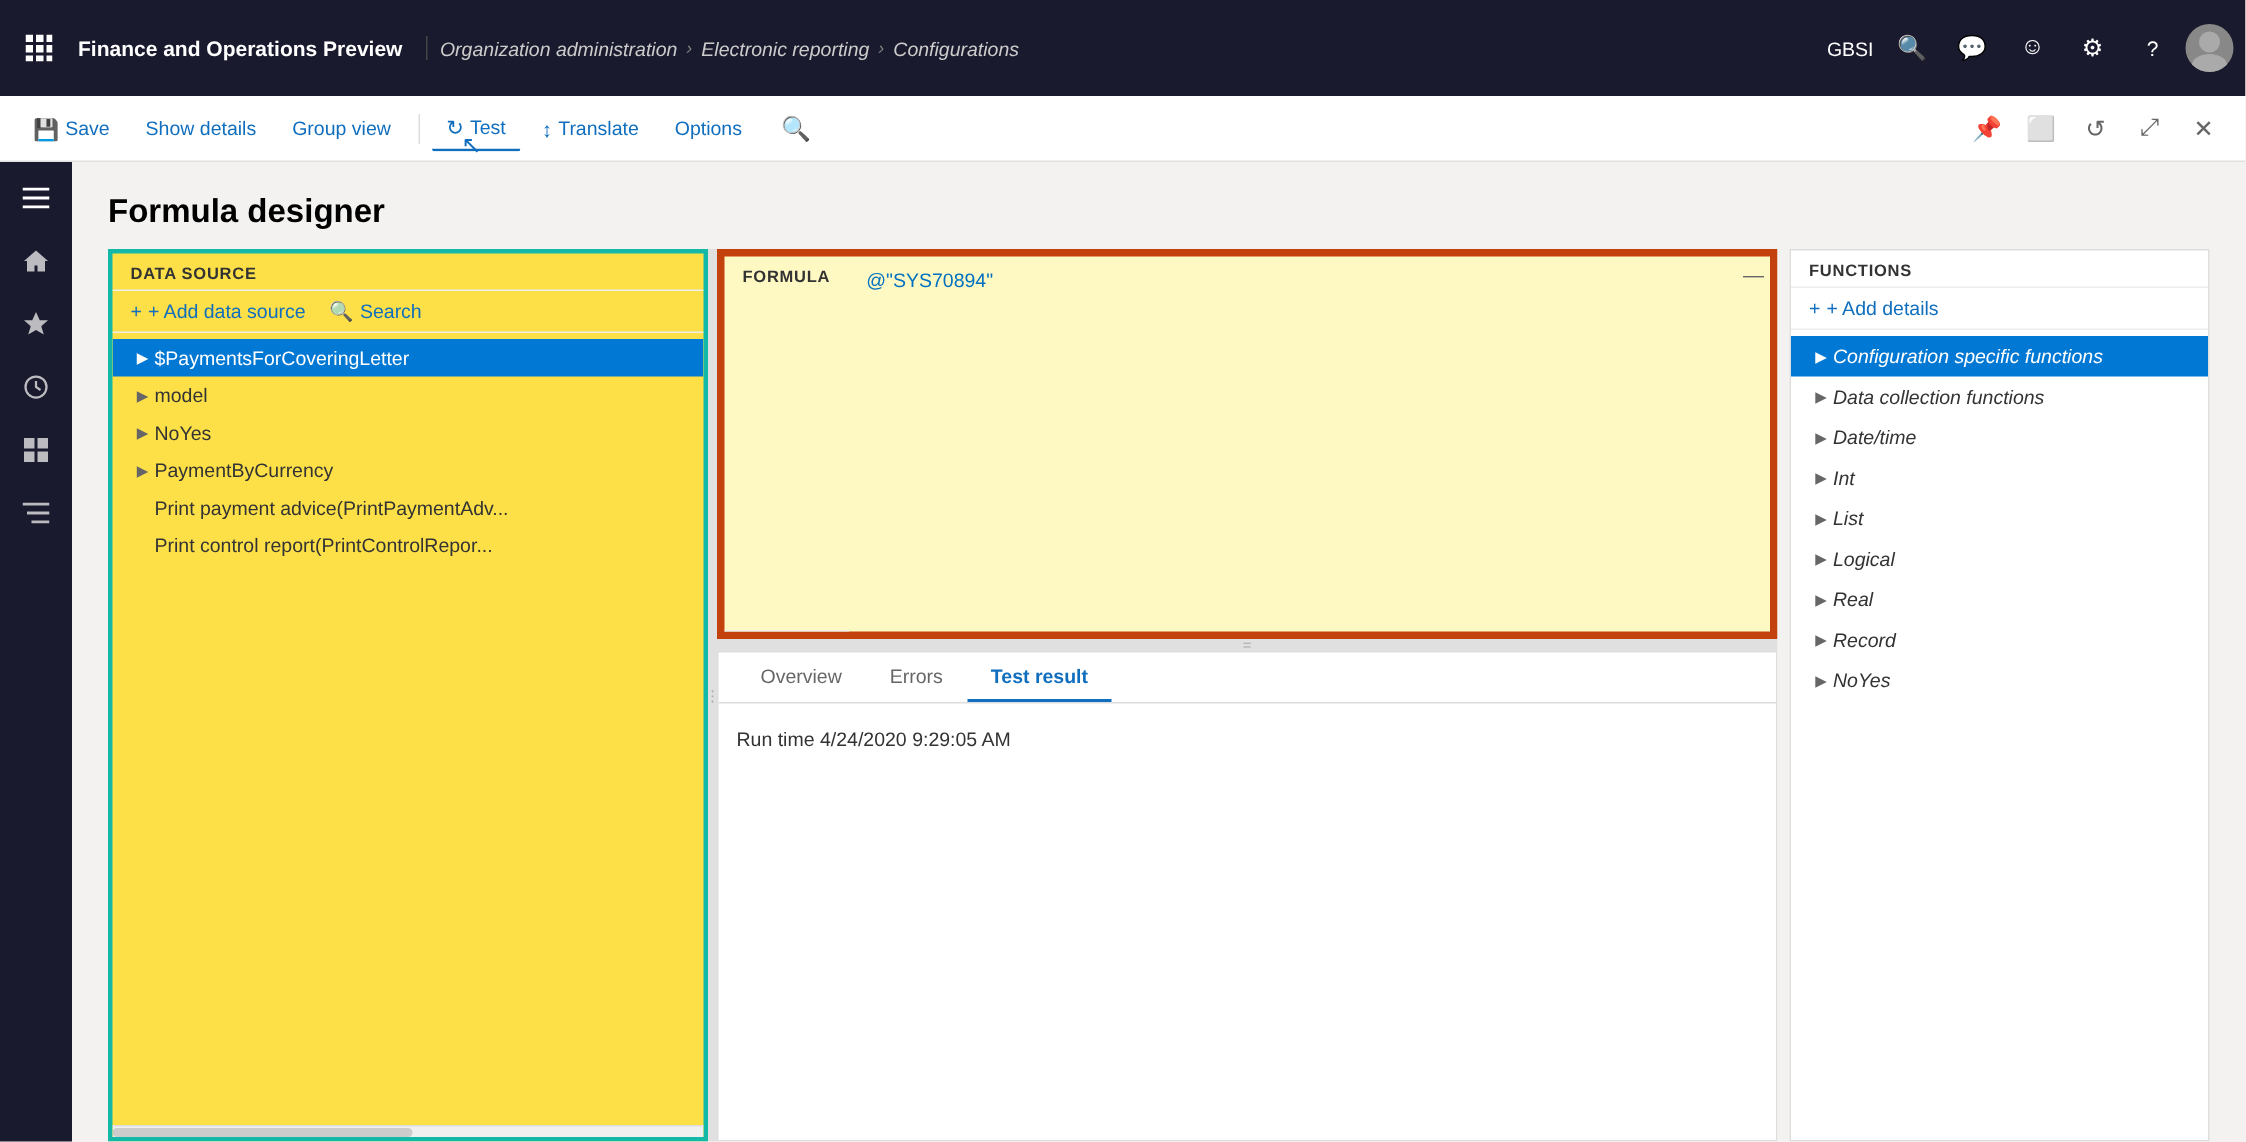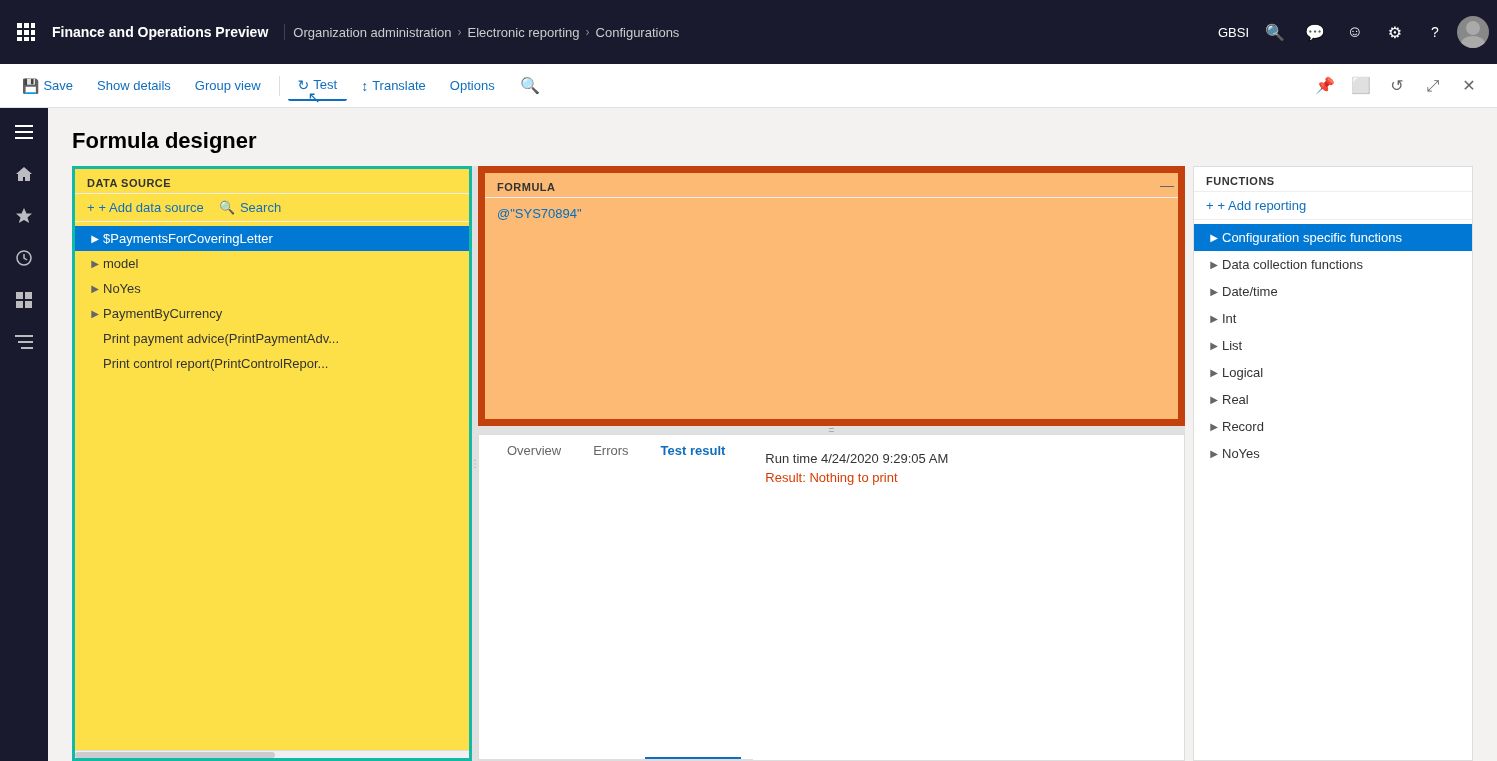--- a/index.html
+++ b/index.html
@@ -24,20 +24,21 @@
       font-size: 14px; font-weight: 600; color: white;
       padding: 0 16px 0 8px;
       white-space: nowrap;
       border-right: 1px solid #444;
       margin-right: 8px;
     }
     .breadcrumb {
       display: flex; align-items: center; gap: 6px;
       font-size: 13px; color: #ccc;
       flex: 1;
+      font-style: italic;
     }
     .breadcrumb-item { color: #ccc; cursor: pointer; }
     .breadcrumb-sep { color: #888; font-size: 12px; }
     .topbar-right {
       display: flex; align-items: center; gap: 4px;
       margin-left: auto;
     }
     .topbar-right-item {
       width: 36px; height: 36px;
       display: flex; align-items: center; justify-content: center;
@@ -187,25 +188,25 @@
 
     
     .formula-panel {
       flex: 1;
       display: flex;
       flex-direction: column;
       overflow: hidden;
       background: #f3f2f1;
     }
     .formula-editor {
-      background: #fdba74;
-      border: 7px solid #c2410c;
-      flex: 1;
-      display: flex;
-      flex-direction: column;
+      background: #fef9c3;
+      border: 5px solid #c2410c;
+      flex: 1;
+      display: flex;
+      flex-direction: row;
       max-height: 260px;
       position: relative;
     }
     .formula-header {
       font-size: 11px; font-weight: 700; color: #333;
       letter-spacing: 0.5px;
       padding: 8px 12px 4px 12px;
       border-bottom: 1px solid #eee;
     }
     .formula-content {
@@ -227,21 +228,21 @@
       display: flex; align-items: center; justify-content: center;
       cursor: row-resize; font-size: 10px; color: #aaa;
     }
 
     
     .bottom-panel {
       background: white;
       border: 1px solid #ddd;
       flex: 1;
       display: flex;
-      flex-direction: row;
+      flex-direction: column;
       overflow: hidden;
       margin-top: 0;
     }
     .bottom-tabs {
       display: flex; border-bottom: 1px solid #ddd;
       padding: 0 12px;
     }
     .bottom-tab {
       padding: 8px 16px;
       font-size: 13px; color: #666;
@@ -290,21 +291,21 @@
       font-size: 13px; color: #333;
       cursor: pointer;
     }
     .fn-item.selected { background: #0078d4; color: white; }
     .fn-item .fn-chevron {
       width: 16px; font-size: 10px; color: #666;
       display: flex; align-items: center; justify-content: center;
       flex-shrink: 0;
     }
     .fn-item.selected .fn-chevron { color: white; }
-    .fn-label { flex: 1; }
+    .fn-label { flex: 1; font-style: italic; }
 
     
     ::-webkit-scrollbar { width: 6px; height: 6px; }
     ::-webkit-scrollbar-track { background: #f1f1f1; }
     ::-webkit-scrollbar-thumb { background: #ccc; border-radius: 3px; }
 
     
     .ds-panel-scrollbar {
       height: 8px; background: #f0f0f0;
       border-top: 1px solid #ddd;
@@ -506,33 +507,29 @@
 
           <div class="bottom-tab">Overview</div>
               <div class="bottom-tab">Errors</div>
               <div class="bottom-tab active">Test result</div>
             </div>
           <div class="bottom-content">
             <div class="run-time">
               <span>Run time </span>
               <span>4/24/2020 9:29:05 AM</span>
             </div>
-            <div class="run-result">
-              <span>Result: </span>
-              <span style="color:#d83b01;">Nothing to print</span>
-            </div>
           </div>
         </div>
       </div>
 
       <div class="fn-panel">
         <div class="fn-header">FUNCTIONS</div>
         <button class="fn-add-btn">
           <span>+</span>
-          <span>+ Add reporting</span>
+          <span>+ Add details</span>
         </button>
         <div class="fn-tree">
 
         <div class="fn-item selected">
     <span class="fn-chevron">▶</span>
     <span class="fn-label">Configuration specific functions</span>
   </div>
             <div class="fn-item">
     <span class="fn-chevron">▶</span>
     <span class="fn-label">Data collection functions</span>

